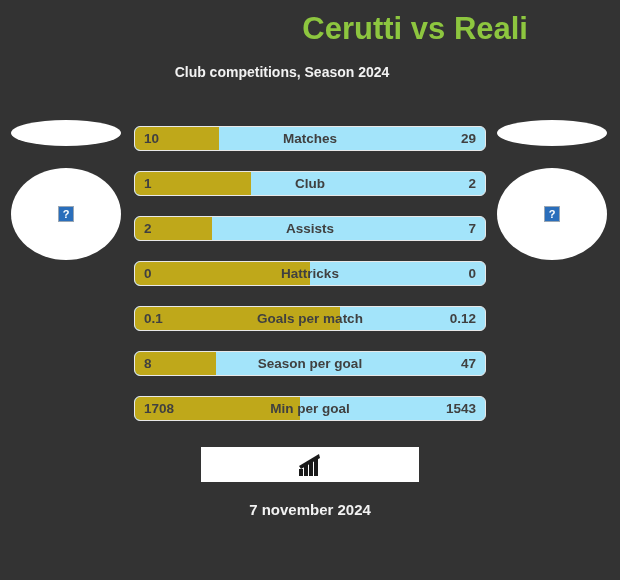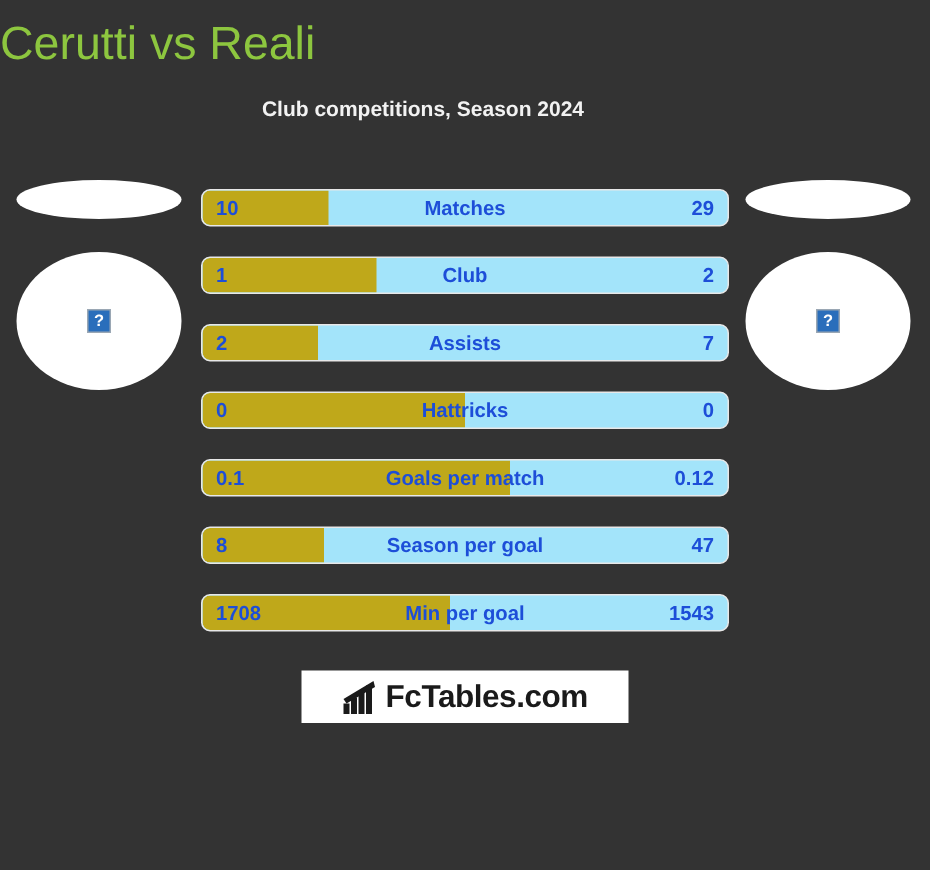--- a/index.html
+++ b/index.html
@@ -21,23 +21,23 @@
     width: 620px;
     height: 580px;
   }
 
   
   .title {
     position: absolute;
     top: 10px;
     left: 0;
     width: 528px;
-    text-align: left;
+    text-align: right;
     font-size: 31px;
-    font-weight: normal;
+    font-weight: bold;
     color: #8DC63F;
     letter-spacing: 0px;
     line-height: 38px;
     white-space: nowrap;
   }
   .subtitle {
     position: absolute;
     top: 63px;
     left: 0;
     width: 536px;
@@ -115,21 +115,21 @@
     background: #BFA81A;
     border-radius: 5px 0 0 5px;
   }
   .bar-home, .bar-away, .bar-label {
     position: absolute;
     top: 0;
     height: 25px;
     line-height: 24px;
     font-size: 13.5px;
     font-weight: bold;
-    color: #1d4ed8;
+    color: #404040;
     white-space: nowrap;
   }
   .bar-home  { left: 9px;  text-align: left; }
   .bar-away  { right: 9px; text-align: right; }
   .bar-label {
     left: 0;
     width: 100%;
     text-align: center;
   }
 
@@ -234,17 +234,17 @@
     </div>
 
   <div class="logo-box">
     <svg class="logo-icon" width="24" height="22" viewBox="0 0 24 22">
       <rect x="1" y="15" width="4" height="7" fill="#1a1a1a"></rect>
       <rect x="6" y="11" width="4" height="11" fill="#1a1a1a"></rect>
       <rect x="11" y="7" width="4" height="15" fill="#1a1a1a"></rect>
       <rect x="16" y="3" width="4" height="19" fill="#1a1a1a"></rect>
       <path d="M1 12 L21 0 L22 4 L3 15 Z" fill="#1a1a1a"></path>
     </svg>
-    <span class="logo-text">FcTables.com</span>
   </div>
 
+  <div class="date">7 november 2024</div>
 
 </div>
 
 </body></html>

